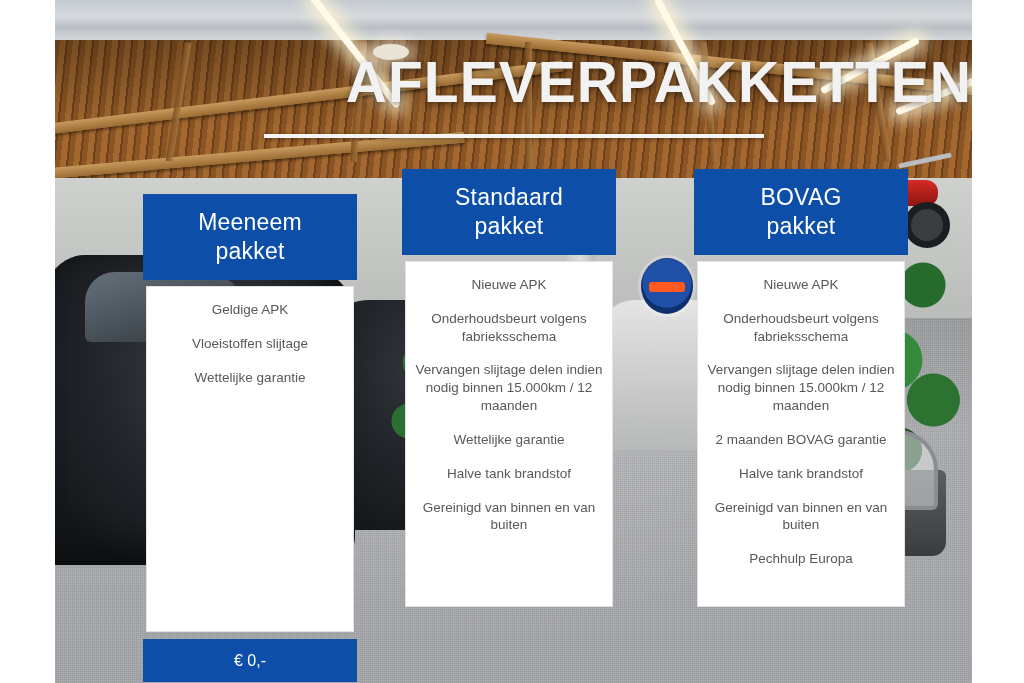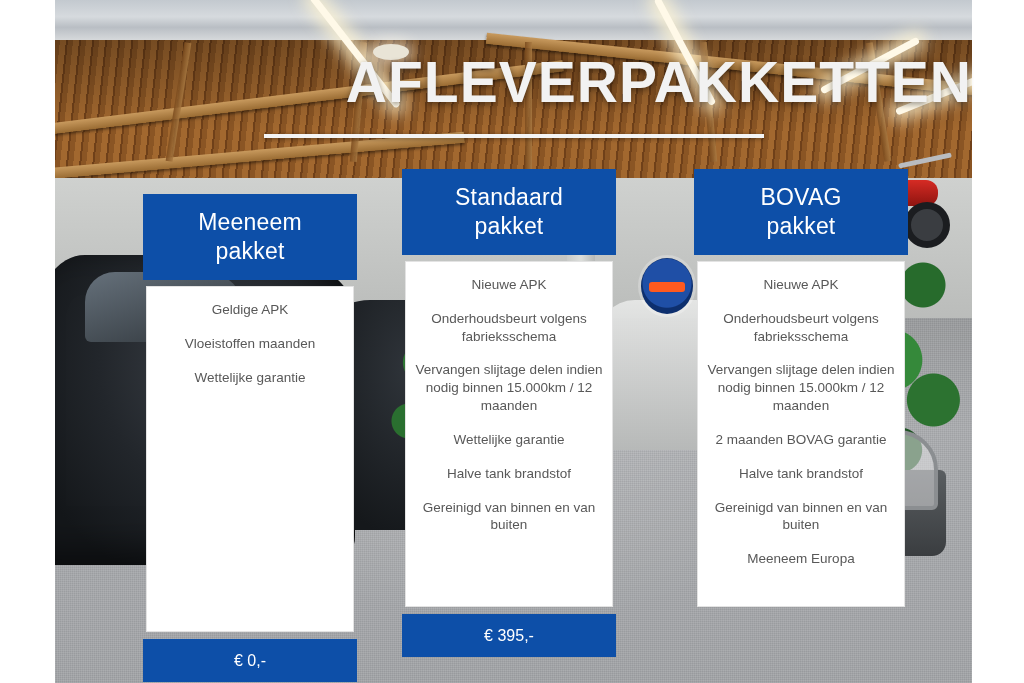--- a/index.html
+++ b/index.html
@@ -297,55 +297,54 @@
 
   <div class="card" id="card-0">
     <div class="card-header">
       <div>
         <div>Meeneem</div>
         <div>pakket</div>
       </div>
     </div>
     <div class="card-body">
       <div class="feature">Geldige APK</div>
-      <div class="feature">Vloeistoffen maanden</div>
+      <div class="feature">Vloeistoffen slijtage</div>
       <div class="feature">Wettelijke garantie</div>
     </div>
     <div class="card-footer">€ 0,-</div>
   </div>
 
   <div class="card" id="card-1">
     <div class="card-header">
       <div>
         <div>Standaard</div>
         <div>pakket</div>
       </div>
     </div>
     <div class="card-body">
       <div class="feature">Nieuwe APK</div>
       <div class="feature">Onderhoudsbeurt volgens fabrieksschema</div>
       <div class="feature">Vervangen slijtage delen indien nodig binnen 15.000km / 12 maanden</div>
       <div class="feature">Wettelijke garantie</div>
       <div class="feature">Halve tank brandstof</div>
       <div class="feature">Gereinigd van binnen en van buiten</div>
     </div>
-    <div class="card-footer">€ 395,-</div>
   </div>
 
   <div class="card" id="card-2">
     <div class="card-header">
       <div>
         <div>BOVAG</div>
         <div>pakket</div>
       </div>
     </div>
     <div class="card-body">
       <div class="feature">Nieuwe APK</div>
       <div class="feature">Onderhoudsbeurt volgens fabrieksschema</div>
       <div class="feature">Vervangen slijtage delen indien nodig binnen 15.000km / 12 maanden</div>
       <div class="feature">2 maanden BOVAG garantie</div>
       <div class="feature">Halve tank brandstof</div>
       <div class="feature">Gereinigd van binnen en van buiten</div>
-      <div class="feature">Meeneem Europa</div>
+      <div class="feature">Pechhulp Europa</div>
     </div>
   </div>
 
 </div>
 
 </body></html>

